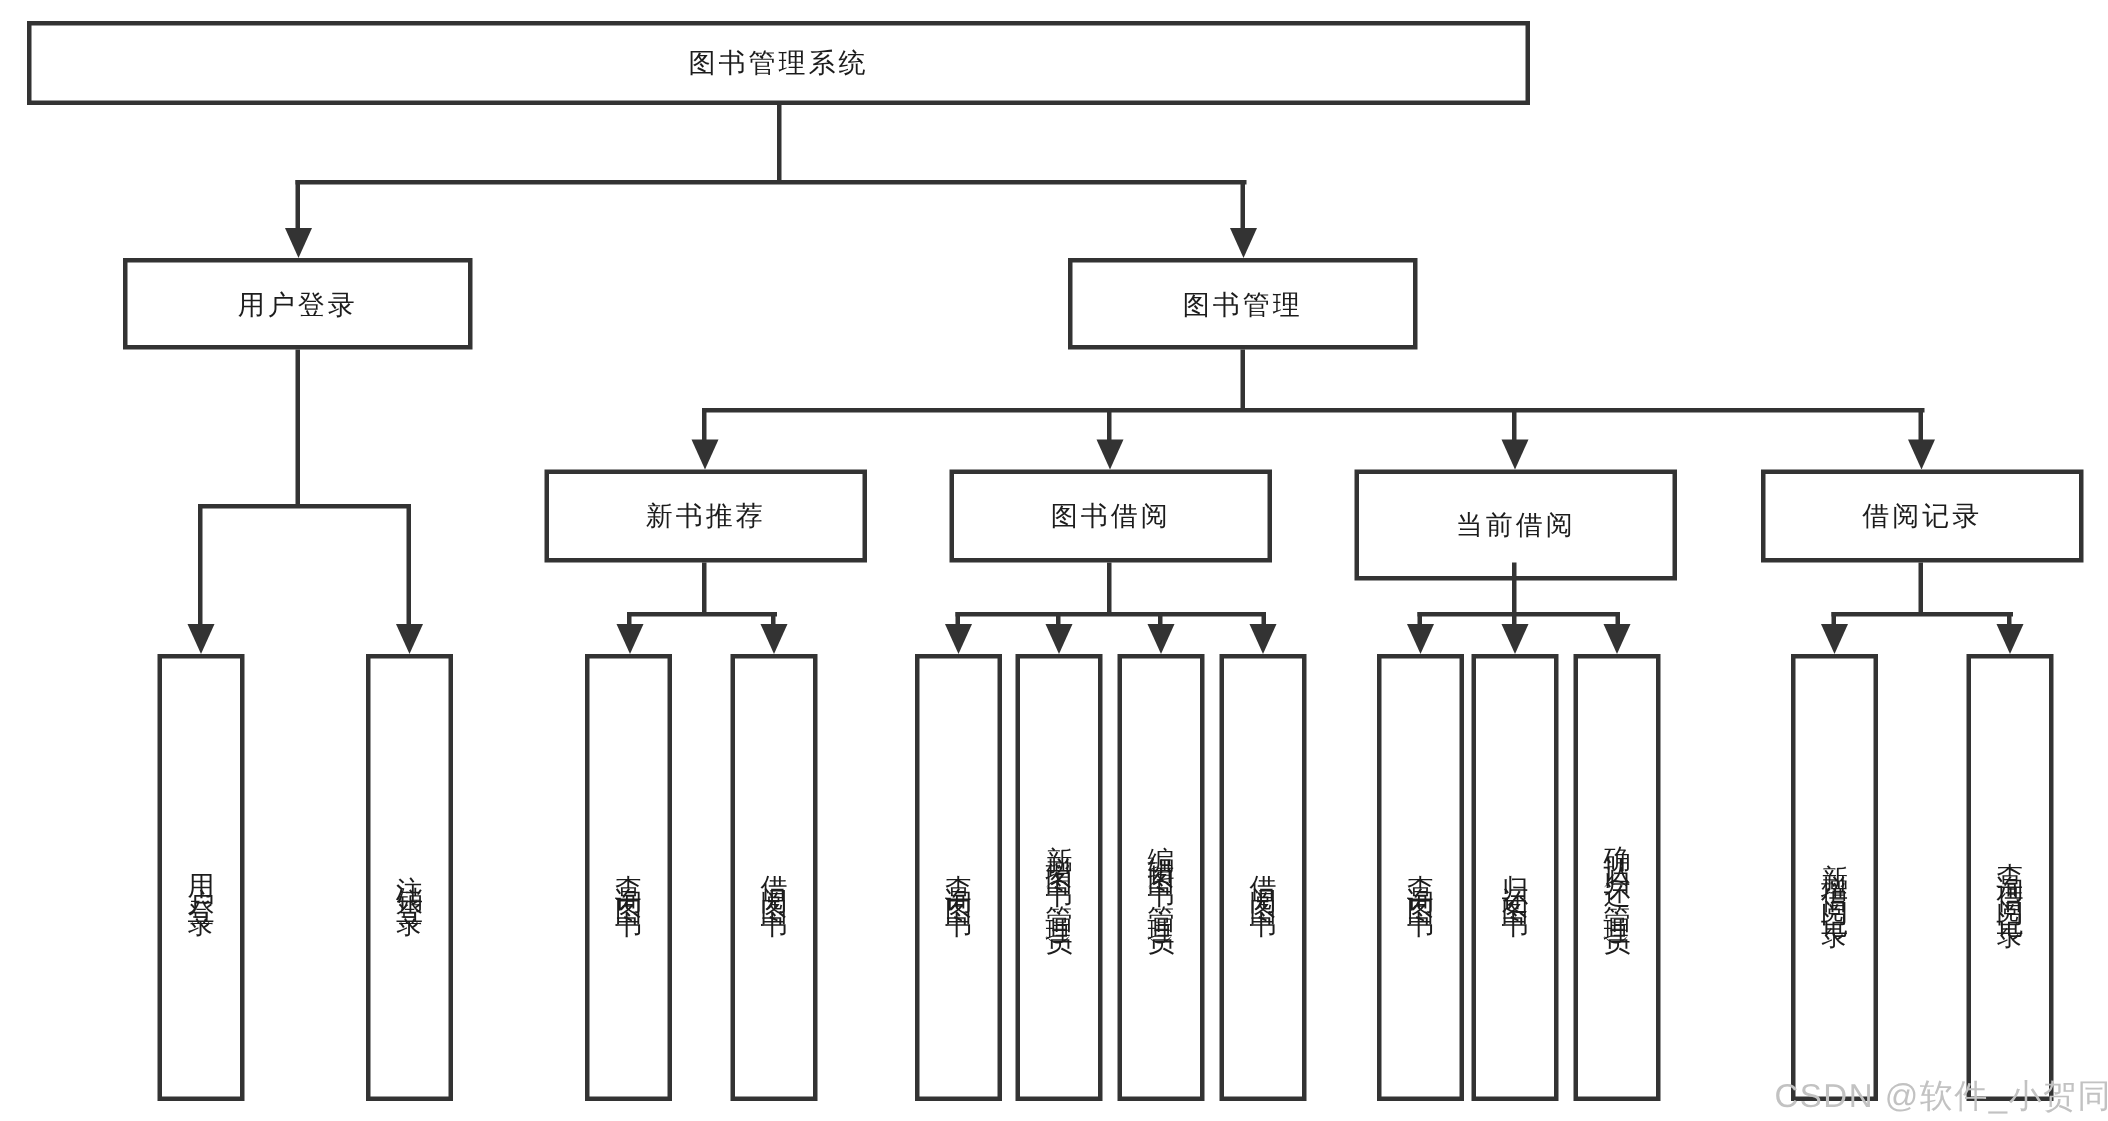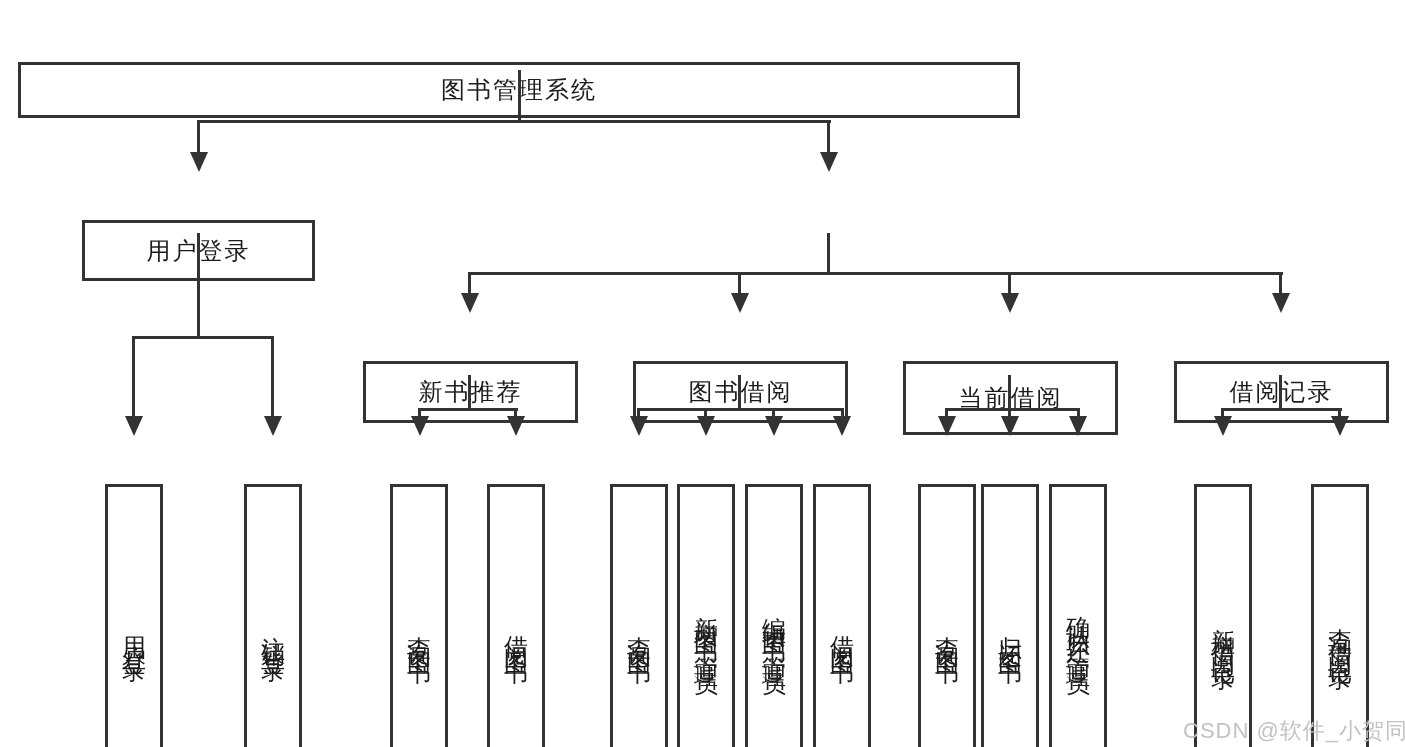--- a/index.html
+++ b/index.html
@@ -1,20 +1,20 @@
 <!DOCTYPE html>
 <html style="--bg: #ffffff; --line: #333333; --text: #1c1c1c; --boxfill: #ffffff; --watermark: #c2c2c2;"><head>
 <meta charset="utf-8">
 <style>
   html,body{margin:0;padding:0;}
   .canvas{position:relative;width:1405px;height:747px;background:var(--bg,#fff);overflow:hidden;
           font-family:"Liberation Sans",sans-serif;color:var(--text,#1c1c1c);}
   .box{position:absolute;box-sizing:border-box;border:3px solid var(--line,#333);
        background:var(--boxfill,#fff);display:flex;align-items:center;justify-content:center;
-       font-size:24px;letter-spacing:2px;margin-top:48px;}
+       font-size:18px;letter-spacing:2px;}
   .vbox{writing-mode:vertical-rl;text-orientation:mixed;letter-spacing:8px;line-height:1;}
   .ln{position:absolute;width:3px;background:var(--line,#333);}
   .lh{position:absolute;height:3px;background:var(--line,#333);}
   .ar{position:absolute;width:0;height:0;border-left:9px solid transparent;
       border-right:9px solid transparent;border-top:20px solid var(--line,#333);}
   .wm{position:absolute;left:1183px;top:716px;font-size:22px;white-space:nowrap;
       color:var(--watermark,#c2c2c2);z-index:10;letter-spacing:1px;}
 </style>
 </head>
 <body>
@@ -24,20 +24,21 @@
   <div class="box" style="left:18px;top:14px;width:1002px;height:56px">图书管理系统</div>
 
   <div class="ln" style="left:518px;top:70px;height:50px"></div>
   <div class="lh" style="left:197px;top:120px;width:634px"></div>
   <div class="ln" style="left:197px;top:120px;height:34px"></div>
   <div class="ln" style="left:827px;top:120px;height:34px"></div>
   <div class="ar" style="left:190px;top:152px"></div>
   <div class="ar" style="left:820px;top:152px"></div>
 
   <div class="box" style="left:82px;top:172px;width:233px;height:61px">用户登录</div>
+  <div class="box" style="left:712px;top:172px;width:233px;height:61px">图书管理</div>
 
   <div class="ln" style="left:197px;top:233px;height:103px"></div>
   <div class="lh" style="left:132px;top:336px;width:142px"></div>
   <div class="ln" style="left:132px;top:336px;height:82px"></div>
   <div class="ln" style="left:271px;top:336px;height:82px"></div>
   <div class="ar" style="left:125px;top:416px"></div>
   <div class="ar" style="left:264px;top:416px"></div>
 
   <div class="ln" style="left:827px;top:233px;height:39px"></div>
   <div class="lh" style="left:468px;top:272px;width:815px"></div>

